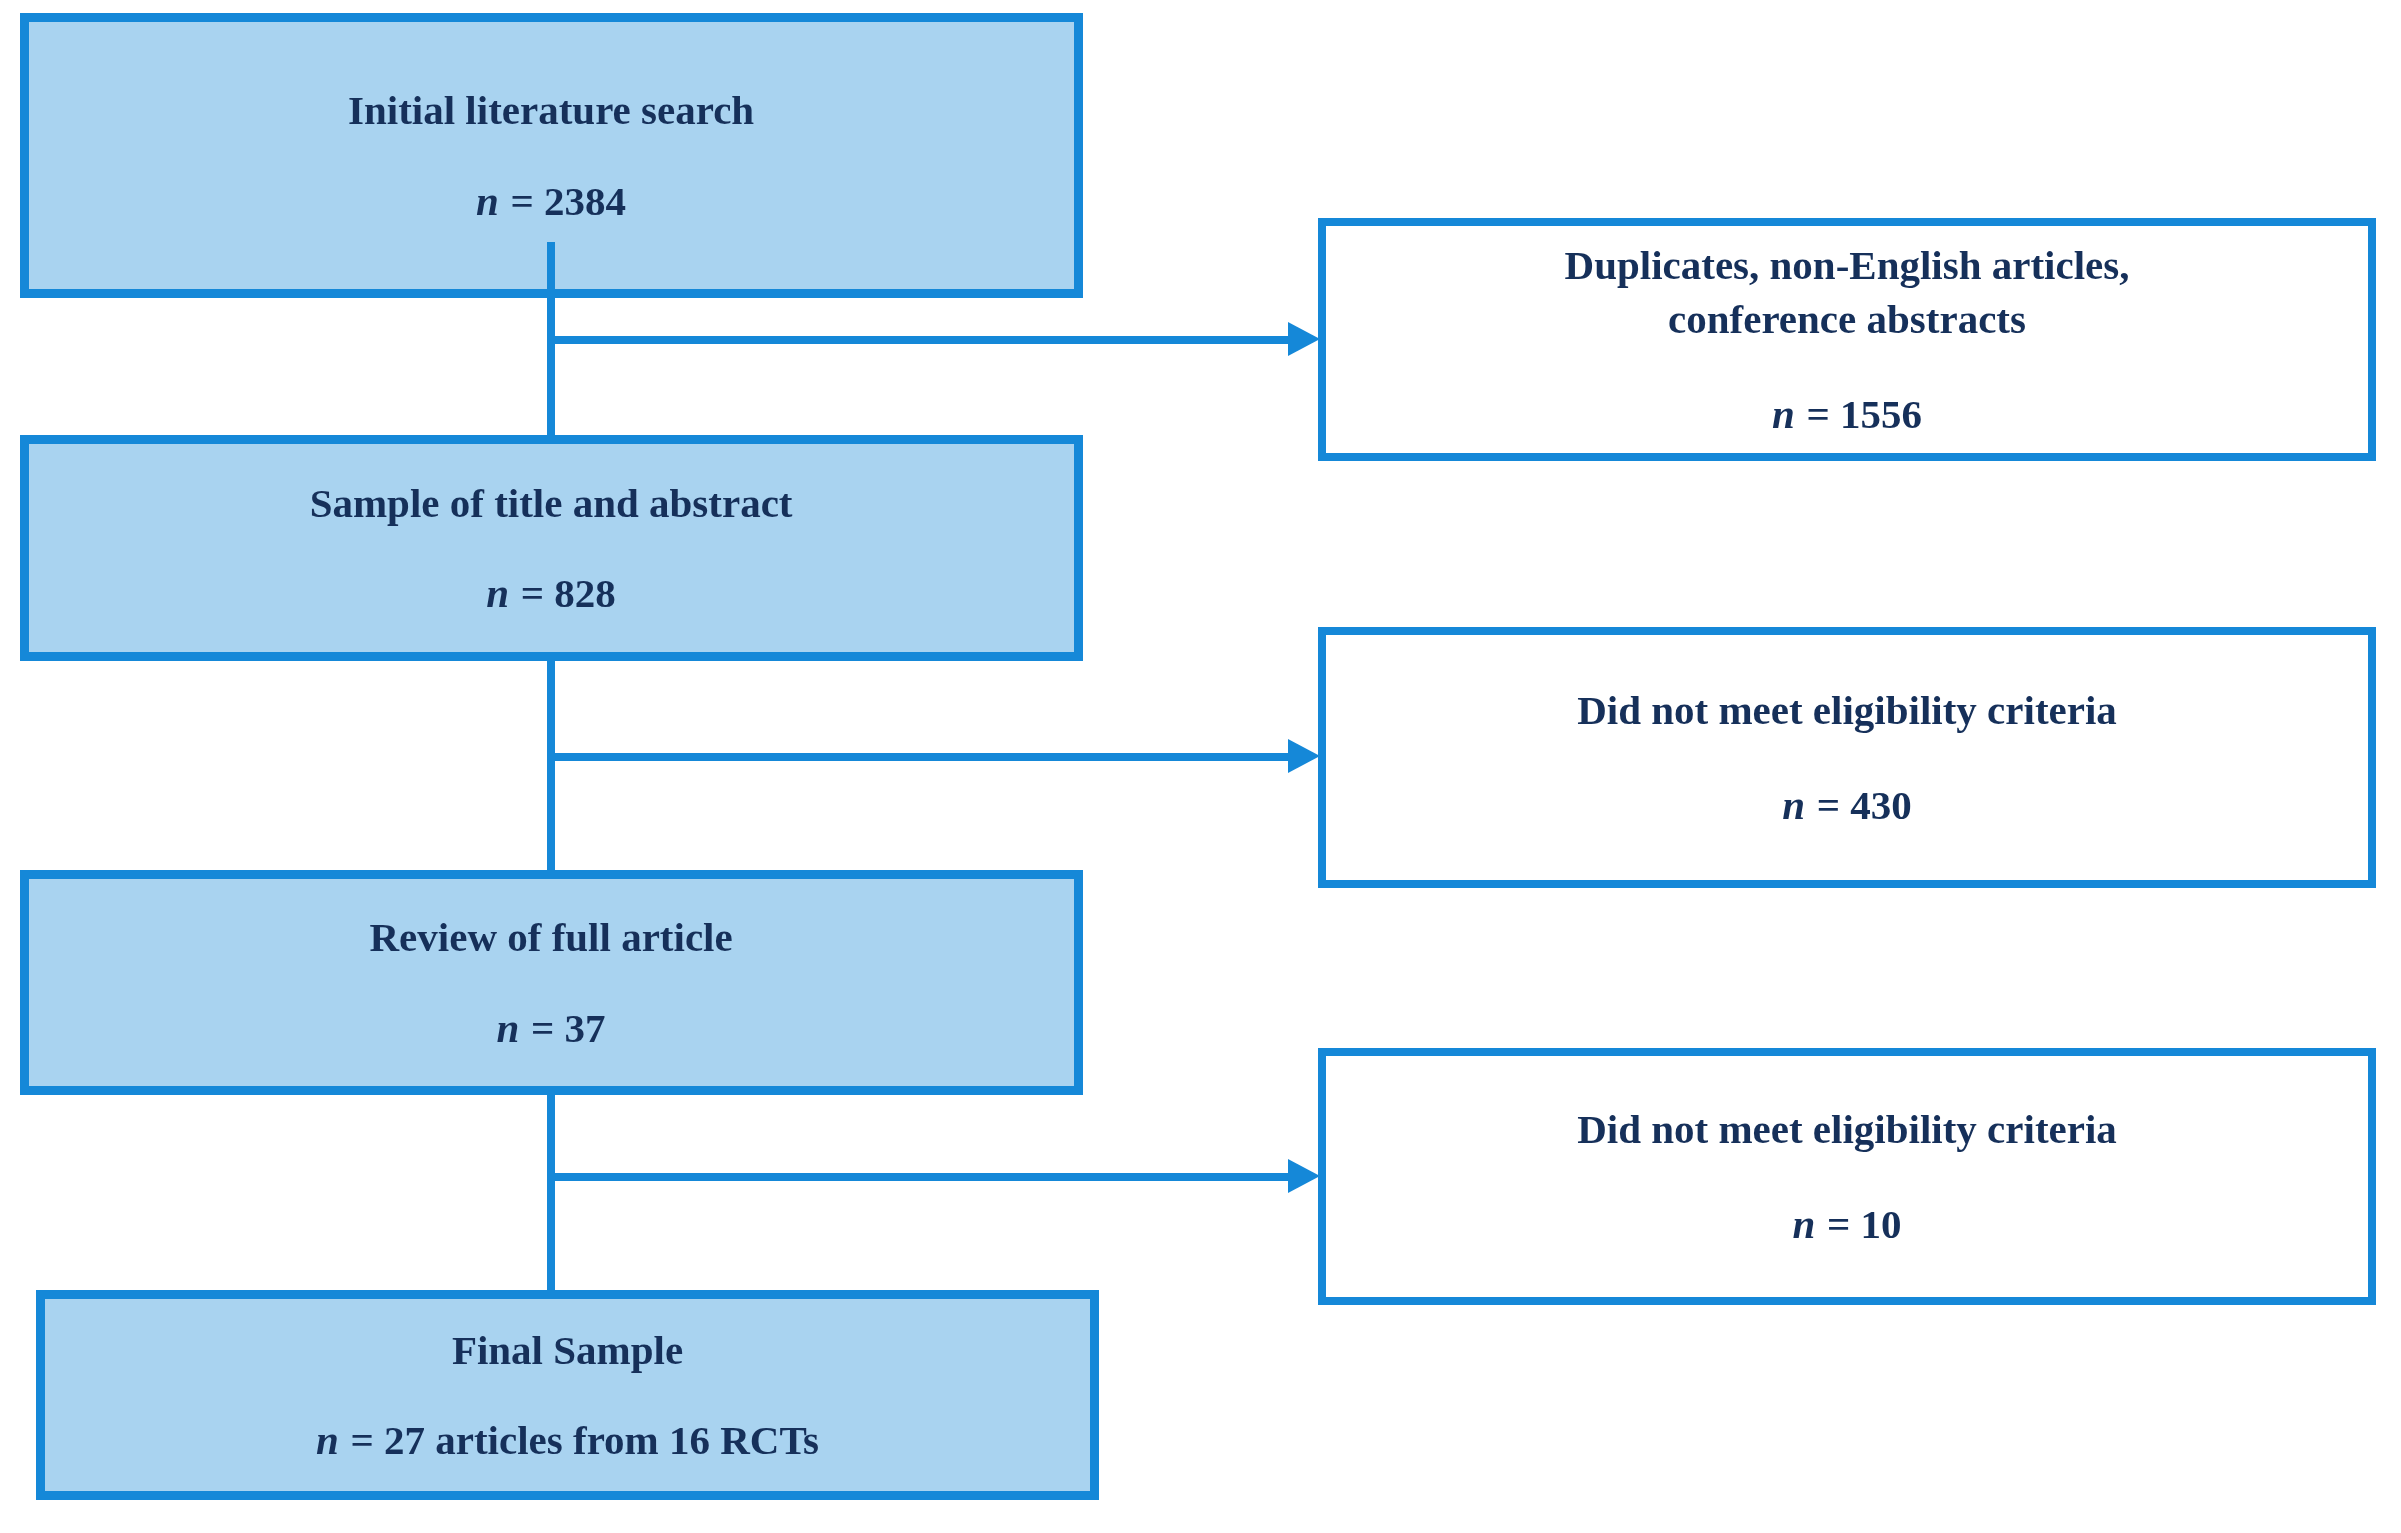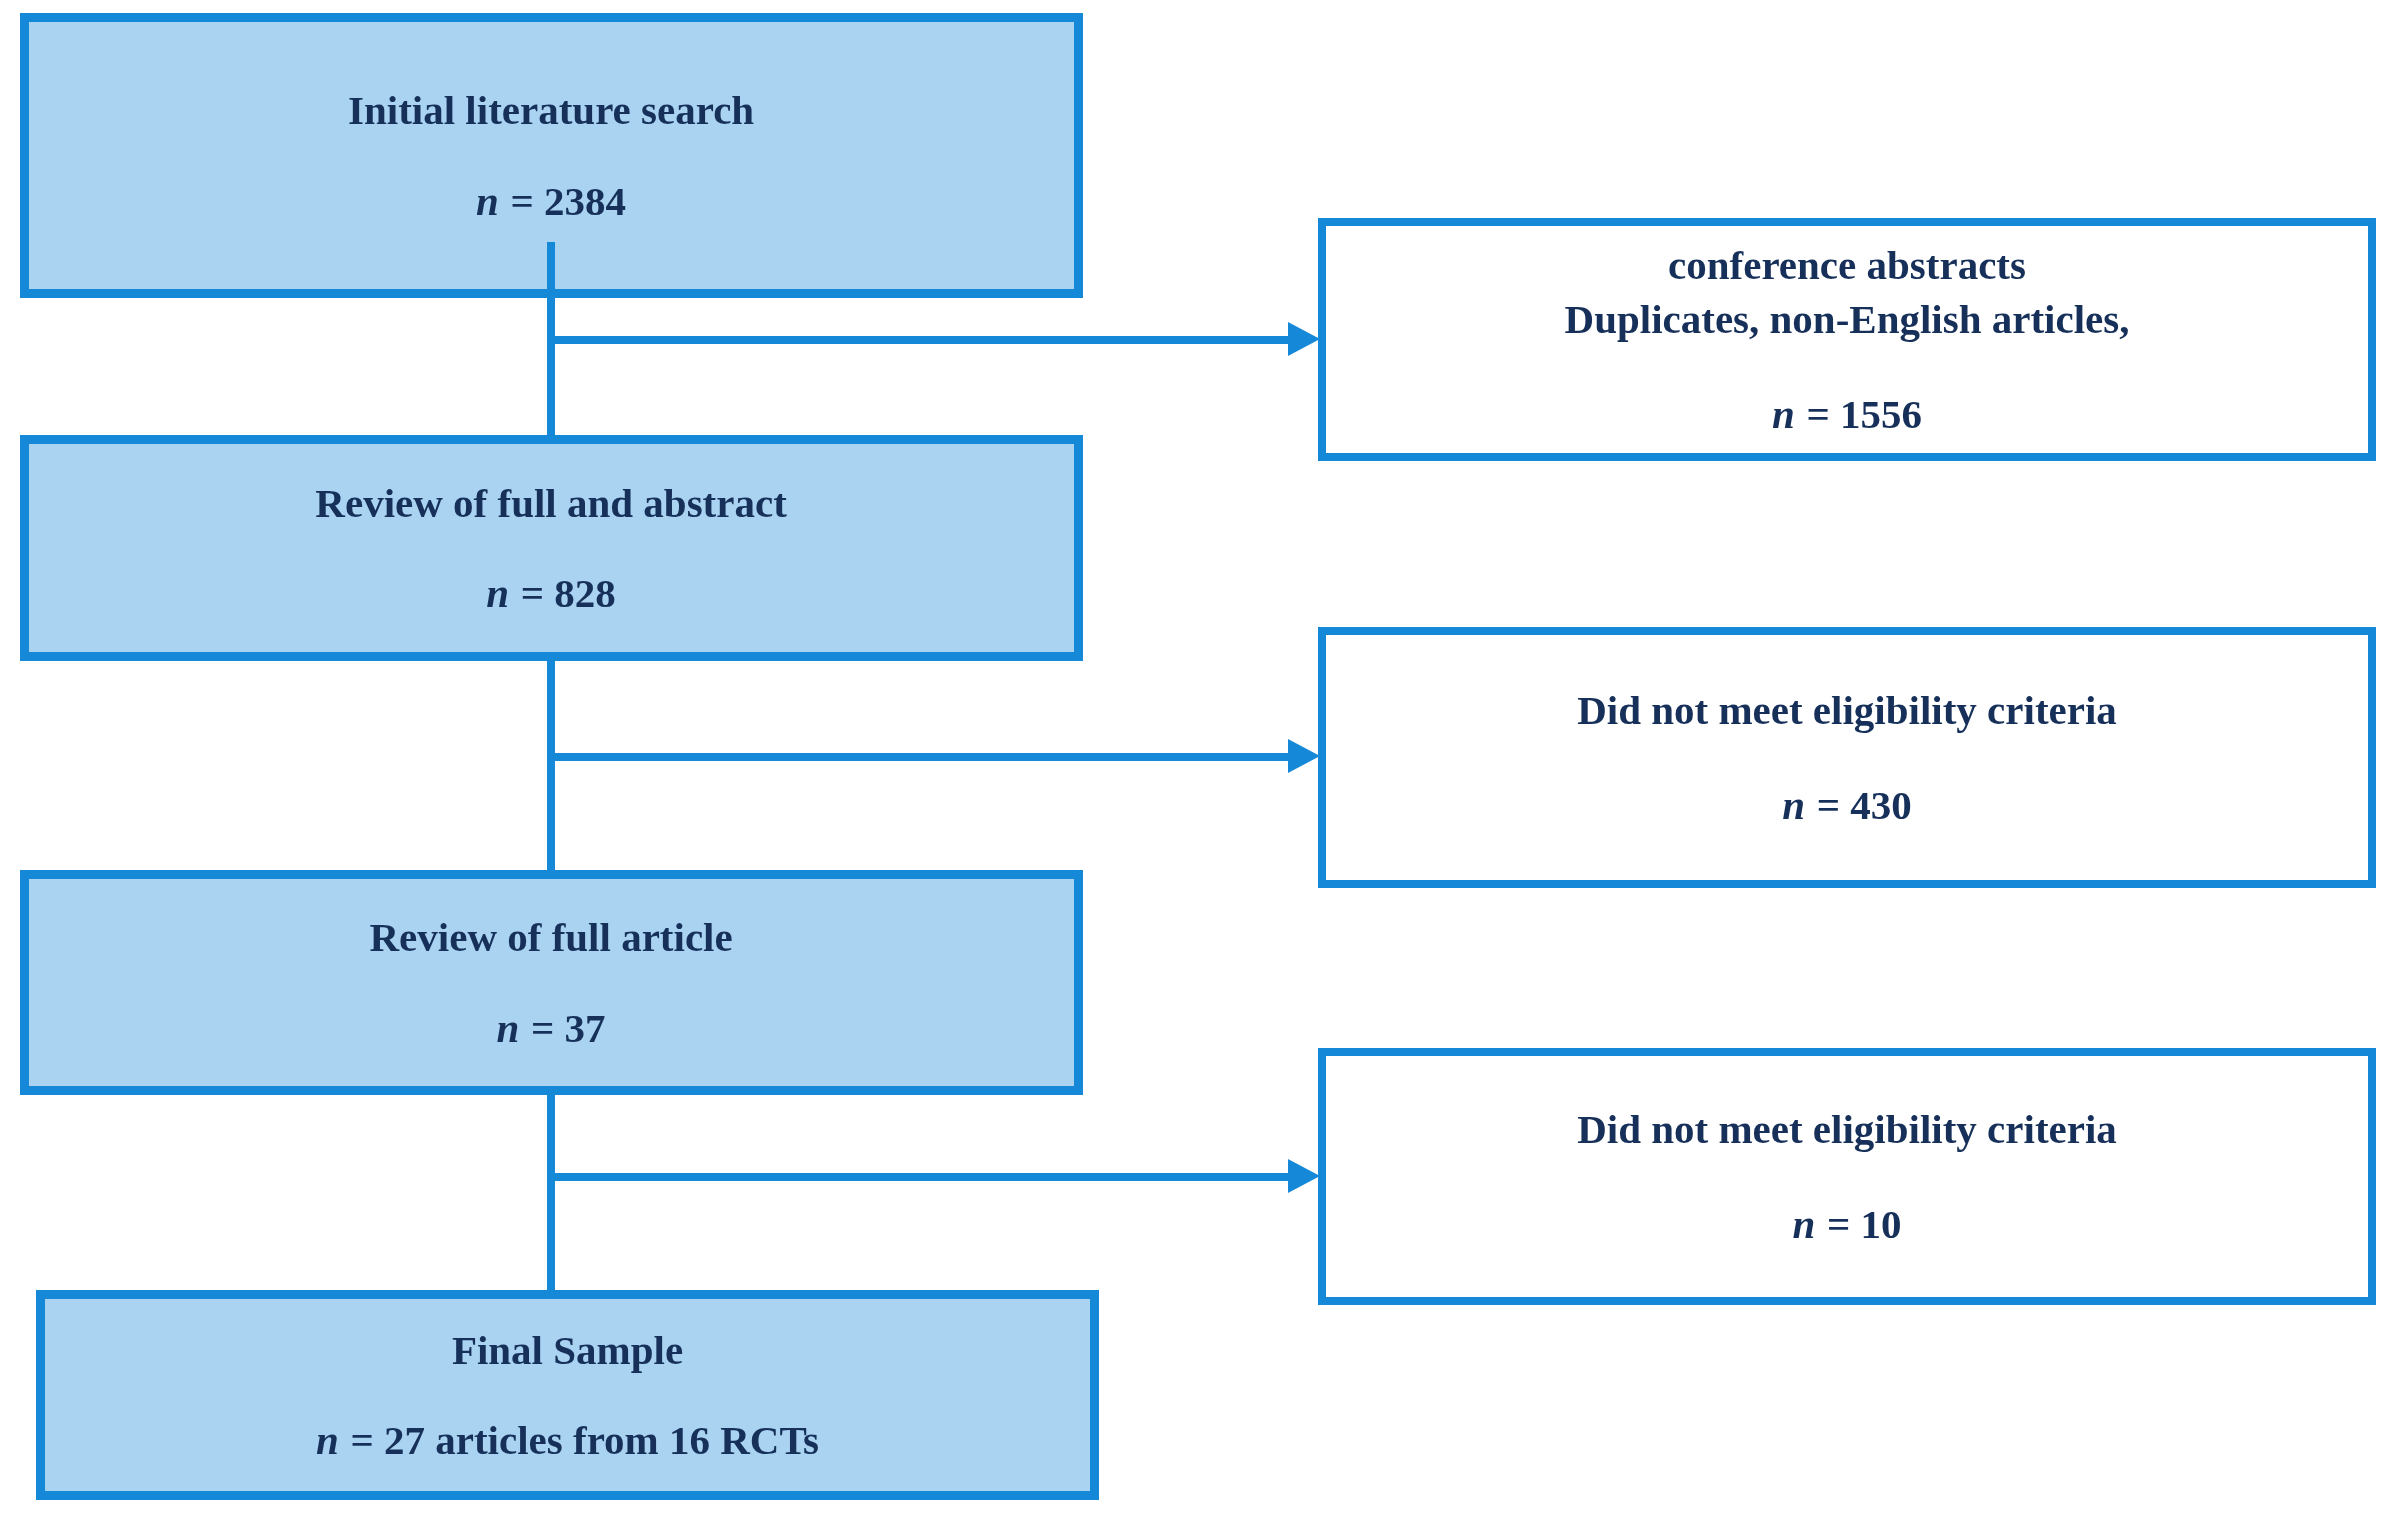--- a/index.html
+++ b/index.html
@@ -85,37 +85,37 @@
 <body>
 
 <div id="canvas">
 
   <div class="box left" id="box-l1">
     <div class="line">Initial literature search</div>
     <div class="nline"><span class="n-sym">n</span><span class="n-val">= 2384</span></div>
   </div>
 
   <div class="box left" id="box-l2">
-    <div class="line">Review of full and abstract</div>
+    <div class="line">Sample of title and abstract</div>
     <div class="nline"><span class="n-sym">n</span><span class="n-val">= 828</span></div>
   </div>
 
   <div class="box left" id="box-l3">
     <div class="line">Review of full article</div>
     <div class="nline"><span class="n-sym">n</span><span class="n-val">= 37</span></div>
   </div>
 
   <div class="box left" id="box-l4">
     <div class="line">Final Sample</div>
     <div class="nline"><span class="n-sym">n</span><span class="n-val">= 27 articles from 16 RCTs</span></div>
   </div>
 
   <div class="box right" id="box-r1">
+    <div class="line">Duplicates, non-English articles,</div>
     <div class="line">conference abstracts</div>
-    <div class="line">Duplicates, non-English articles,</div>
     <div class="nline"><span class="n-sym">n</span><span class="n-val">= 1556</span></div>
   </div>
 
   <div class="box right" id="box-r2">
     <div class="line">Did not meet eligibility criteria</div>
 
     <div class="nline"><span class="n-sym">n</span><span class="n-val">= 430</span></div>
   </div>
 
   <div class="box right" id="box-r3">

